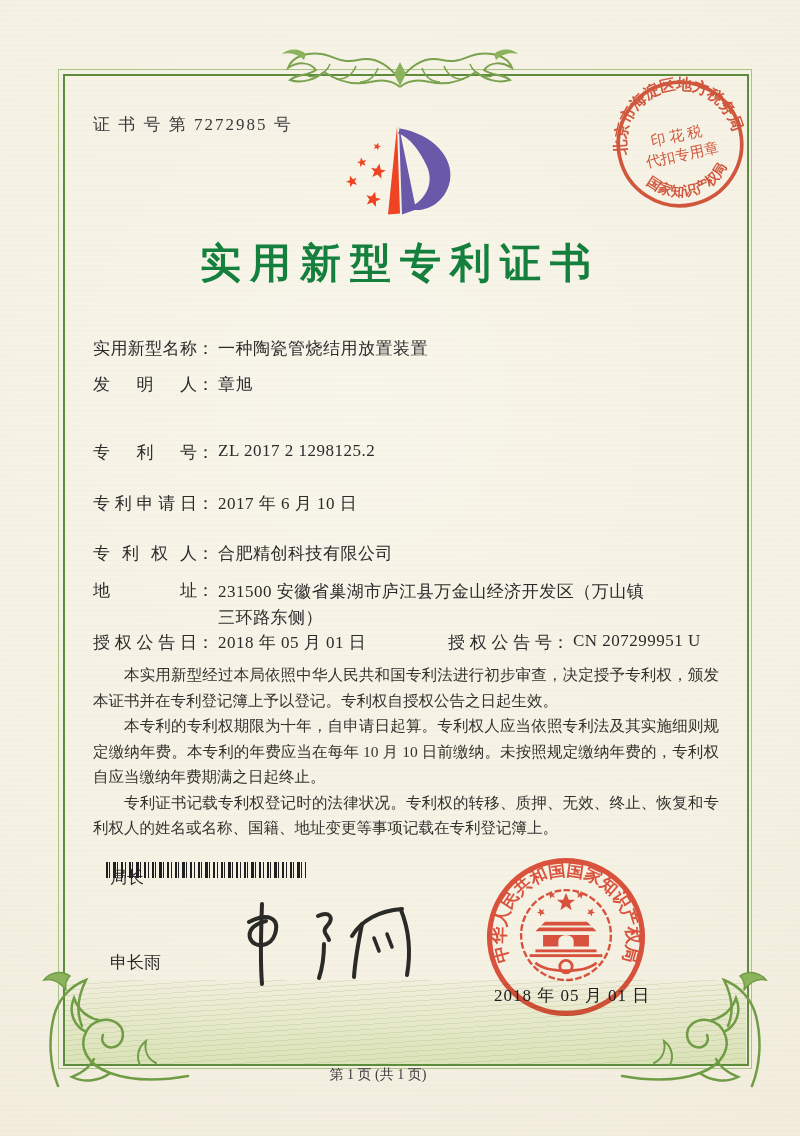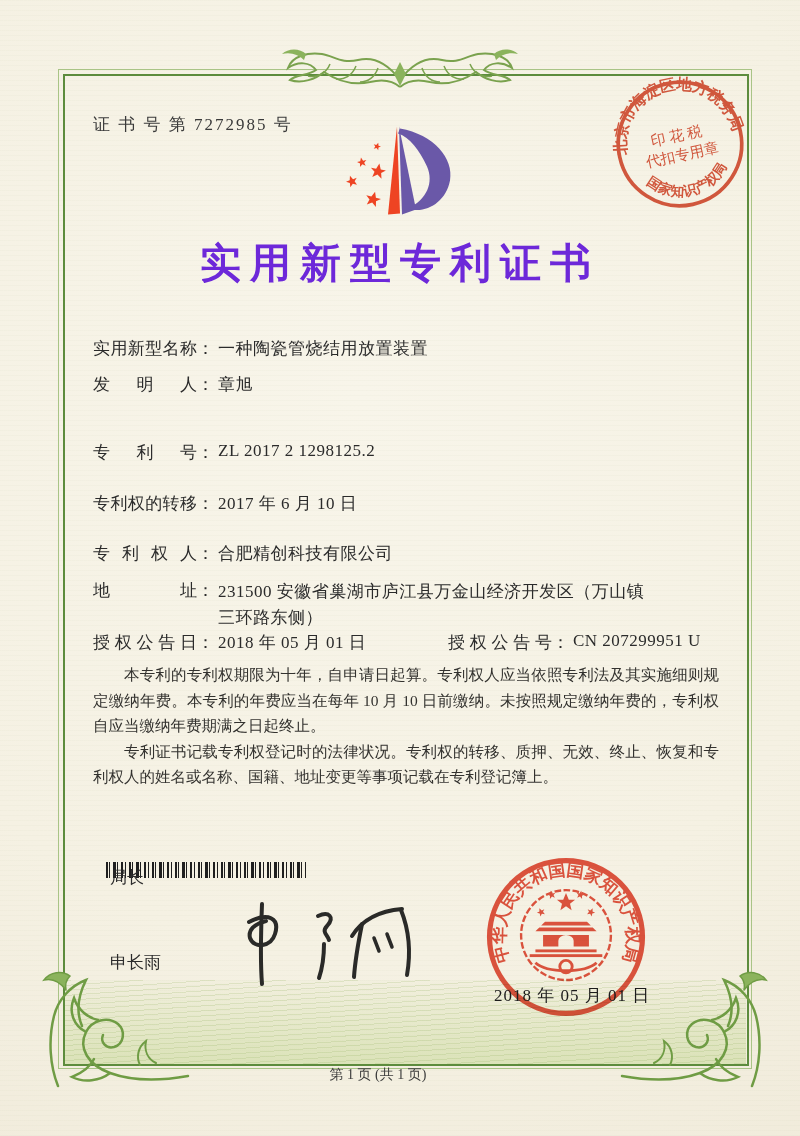--- a/index.html
+++ b/index.html
@@ -13,21 +13,21 @@
        background:
          repeating-linear-gradient(176deg, rgba(150,180,100,0.22) 0 1px, rgba(0,0,0,0) 1px 5px),
          linear-gradient(to top, rgba(198,216,150,0.55), rgba(198,216,150,0.05));}
   .border-outer{position:absolute;left:58px;top:69px;width:692px;height:998px;
        border:1.5px solid #a9c486;}
   .border-inner{position:absolute;left:63px;top:74px;width:682px;height:988px;
        border:2.5px solid #5d8c3d;}
   .abs{position:absolute;}
   .cert-no{left:93px;top:113px;font-size:17px;letter-spacing:2px;color:#3a3a3a;}
   .title{left:0;top:236px;width:800px;text-align:center;font-size:41px;font-weight:bold;
-       letter-spacing:9px;color:#6d28d9;}
+       letter-spacing:9px;color:#15803d;}
   .logo{left:342px;top:124px;width:120px;height:96px;}
   .tax-stamp{left:606px;top:70px;width:148px;height:148px;transform:rotate(-12deg);
        opacity:.9;mix-blend-mode:multiply;}
   .field-row{position:absolute;left:93px;font-size:17px;white-space:nowrap;}
   .flabel{display:inline-block;width:104px;text-align:justify;text-align-last:justify;vertical-align:top;}
   .fcolon{display:inline-block;vertical-align:top;}
   .fvalue{display:inline-block;vertical-align:top;margin-left:4px;letter-spacing:.5px;}
   .fvalue.wrap{white-space:pre-line;width:470px;line-height:26px;}
   .row1{top:337px}.row2{top:373px}.row3{top:441px}.row4{top:492px}
   .row5{top:542px}.row6{top:579px}.row7{top:631px}
@@ -140,37 +140,38 @@
 <div class="field-row row1">
   <span class="flabel">实用新型名称</span><span class="fcolon">：</span><span class="fvalue">一种陶瓷管烧结用放置装置</span>
 </div>
 <div class="field-row row2">
   <span class="flabel">发明人</span><span class="fcolon">：</span><span class="fvalue">章旭</span>
 </div>
 <div class="field-row row3">
   <span class="flabel">专利号</span><span class="fcolon">：</span><span class="fvalue">ZL 2017 2 1298125.2</span>
 </div>
 <div class="field-row row4">
-  <span class="flabel">专利权的转移</span><span class="fcolon">：</span><span class="fvalue">2017 年 6 月 10 日</span>
+  <span class="flabel">专利申请日</span><span class="fcolon">：</span><span class="fvalue">2017 年 6 月 10 日</span>
 </div>
 <div class="field-row row5">
   <span class="flabel">专利权人</span><span class="fcolon">：</span><span class="fvalue">合肥精创科技有限公司</span>
 </div>
 <div class="field-row row6">
   <span class="flabel">地址</span><span class="fcolon">：</span><span class="fvalue wrap">231500 安徽省巢湖市庐江县万金山经济开发区（万山镇
 三环路东侧）</span>
 </div>
 <div class="field-row row7">
   <span class="flabel">授权公告日</span><span class="fcolon">：</span><span class="fvalue">2018 年 05 月 01 日</span>
   <span class="grant-right">
     <span class="flabel">授权公告号</span><span class="fcolon">：</span><span class="fvalue">CN 207299951 U</span>
   </span>
 </div>
 
 <div class="abs body-text">
+  <p>本实用新型经过本局依照中华人民共和国专利法进行初步审查，决定授予专利权，颁发本证书并在专利登记簿上予以登记。专利权自授权公告之日起生效。</p>
   <p>本专利的专利权期限为十年，自申请日起算。专利权人应当依照专利法及其实施细则规定缴纳年费。本专利的年费应当在每年 10 月 10 日前缴纳。未按照规定缴纳年费的，专利权自应当缴纳年费期满之日起终止。</p>
   <p>专利证书记载专利权登记时的法律状况。专利权的转移、质押、无效、终止、恢复和专利权人的姓名或名称、国籍、地址变更等事项记载在专利登记簿上。</p>
 </div>
 
 <div class="abs barcode"></div>
 
 <div class="abs sig-title">局长</div>
 <div class="abs sig-name">申长雨</div>
 <div class="abs signature">
   <svg viewBox="0 0 210 102">

